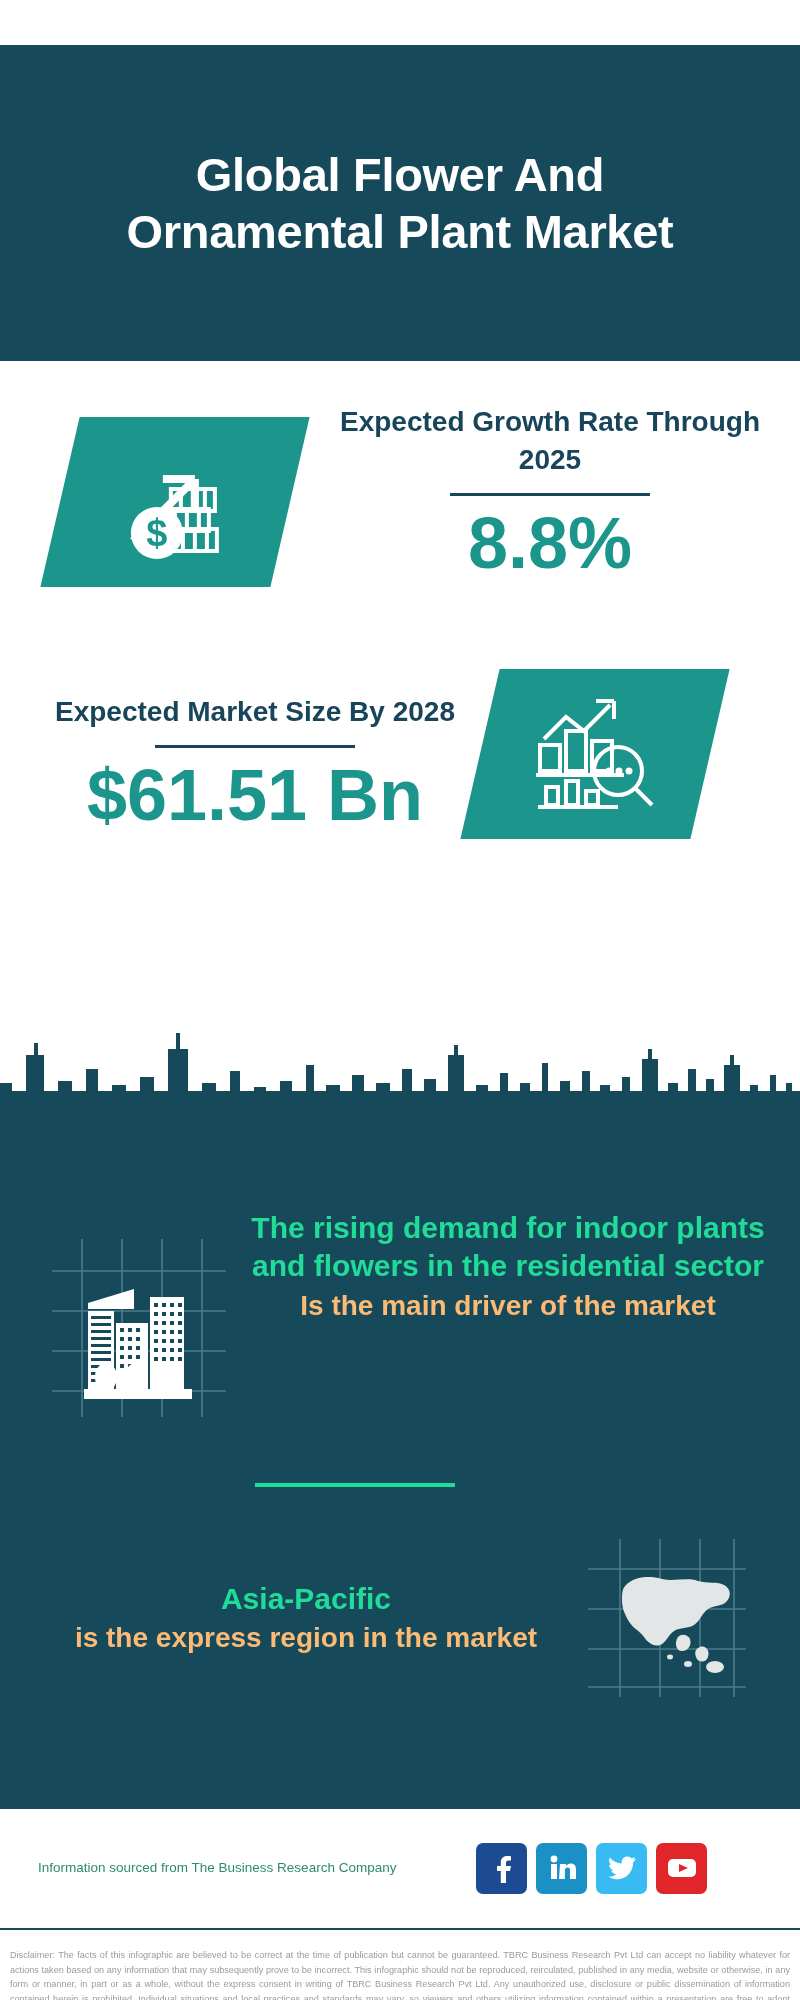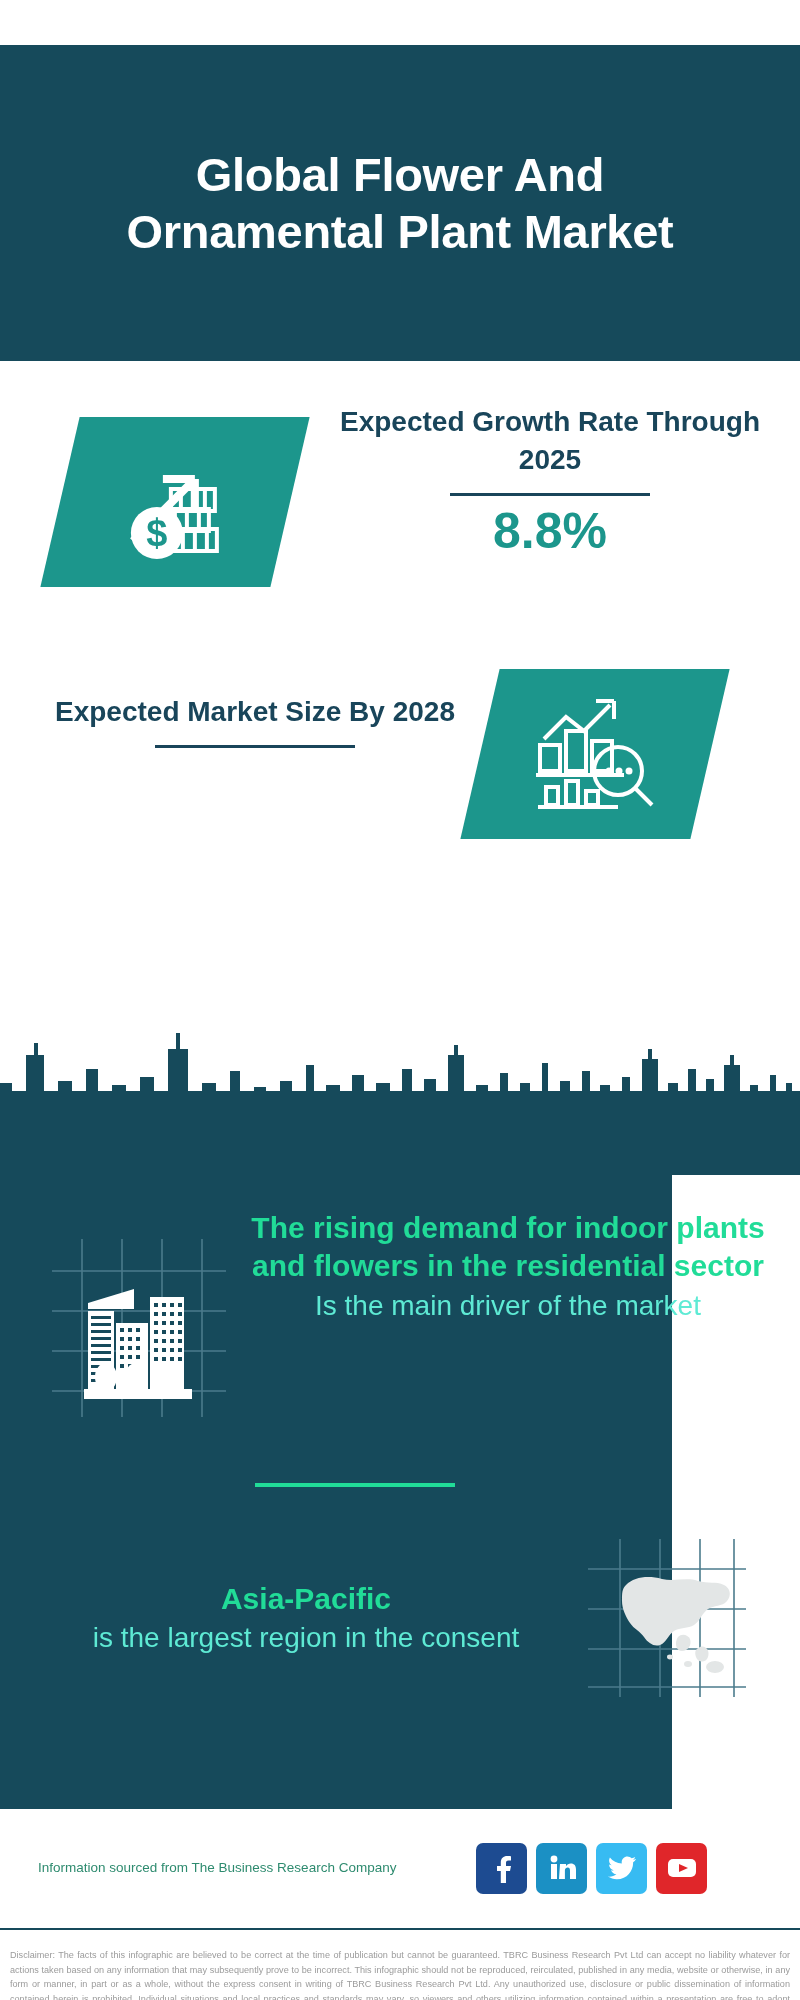--- a/index.html
+++ b/index.html
@@ -56,21 +56,21 @@
     font-size:28px;
     font-weight:bold;
     line-height:1.35;
   }
   .stat-rule {
     width:200px; height:3px; background:#19455a;
     margin:14px auto 8px auto;
   }
   .stat-value {
     color:#1c968c;
-    font-size:50px;
+    font-size:72px;
     font-weight:bold;
     line-height:1.1;
   }
 
   
   .stat2 {
     position:absolute; left:0; top:596px; width:800px; height:290px;
   }
   .stat2-text {
     position:absolute; left:40px; top:52px; width:430px;
@@ -78,21 +78,21 @@
   }
 
   
   .skyline {
     position:absolute; left:0; top:980px; width:800px; height:150px;
   }
   .skyline svg { display:block; width:800px; height:150px; }
 
   
   .dark-panel {
-    position:absolute; left:0; top:1128px; width:672px; height:636px;
+    position:absolute; left:0; top:1128px; width:800px; height:636px;
     background:#164a5b;
   }
 
   
   .driver-row {
     position:absolute; left:0; top:30px; width:800px;
     display:flex; align-items:flex-start;
   }
   .icon-grid-box {
     position:relative; width:190px; height:190px; margin-left:44px; margin-top:30px;
@@ -102,23 +102,23 @@
     flex:1 1 auto; padding:0 24px 0 6px; text-align:center; margin-top:6px;
   }
   .hl-green {
     color:#21dc98;
     font-size:30px;
     font-weight:bold;
     line-height:1.28;
     display:block;
   }
   .sub-white {
-    color:#5eead4;
+    color:#fdba74;
     font-size:28px;
-    font-weight:normal;
+    font-weight:bold;
     line-height:1.3;
     display:block;
     margin-top:2px;
   }
   .green-divider {
     position:absolute; left:255px; top:310px;
     width:200px; height:4px; background:#21dc98;
   }
 
   
@@ -214,20 +214,21 @@
       <div class="stat-label">Expected Growth Rate Through 2025</div>
       <div class="stat-rule"></div>
       <div class="stat-value">8.8%</div>
     </div>
   </div>
 
   <div class="stat2">
     <div class="stat2-text">
       <div class="stat-label">Expected Market Size By 2028</div>
       <div class="stat-rule"></div>
+      <div class="stat-value">$61.51 Bn</div>
     </div>
     <div class="para-right">
       <div class="para-inner">
         <svg width="126" height="118" viewBox="0 0 126 118" aria-hidden="true">
           <g stroke="#ffffff" stroke-width="4" fill="none">
             <polyline points="12,44 34,22 52,36 78,10"></polyline>
             <path d="M82 6 L82 24 M82 6 L64 6"></path>
             <rect x="8" y="50" width="20" height="26"></rect>
             <rect x="34" y="36" width="20" height="40"></rect>
             <rect x="60" y="46" width="20" height="30"></rect>
@@ -349,21 +350,21 @@
         <span class="hl-green">The rising demand for indoor plants and flowers in the residential sector</span>
         <span class="sub-white">Is the main driver of the market</span>
       </div>
     </div>
 
     <div class="green-divider"></div>
 
     <div class="region-row">
       <div class="region-text">
         <span class="hl-green">Asia-Pacific</span>
-        <span class="sub-white">is the largest region in the consent</span>
+        <span class="sub-white">is the express region in the market</span>
       </div>
       <div class="region-map-box">
         <svg width="170" height="170" viewBox="0 0 170 170" aria-hidden="true">
           <g stroke="#4b7b8c" stroke-width="1.6">
             <line x1="6" y1="36" x2="164" y2="36"></line>
             <line x1="6" y1="76" x2="164" y2="76"></line>
             <line x1="6" y1="116" x2="164" y2="116"></line>
             <line x1="6" y1="154" x2="164" y2="154"></line>
             <line x1="38" y1="6" x2="38" y2="164"></line>
             <line x1="78" y1="6" x2="78" y2="164"></line>

